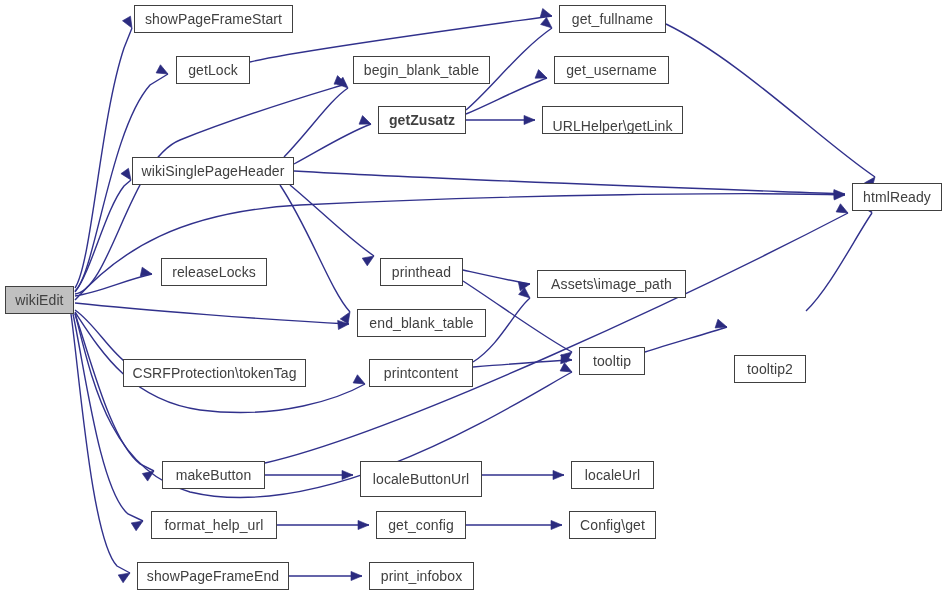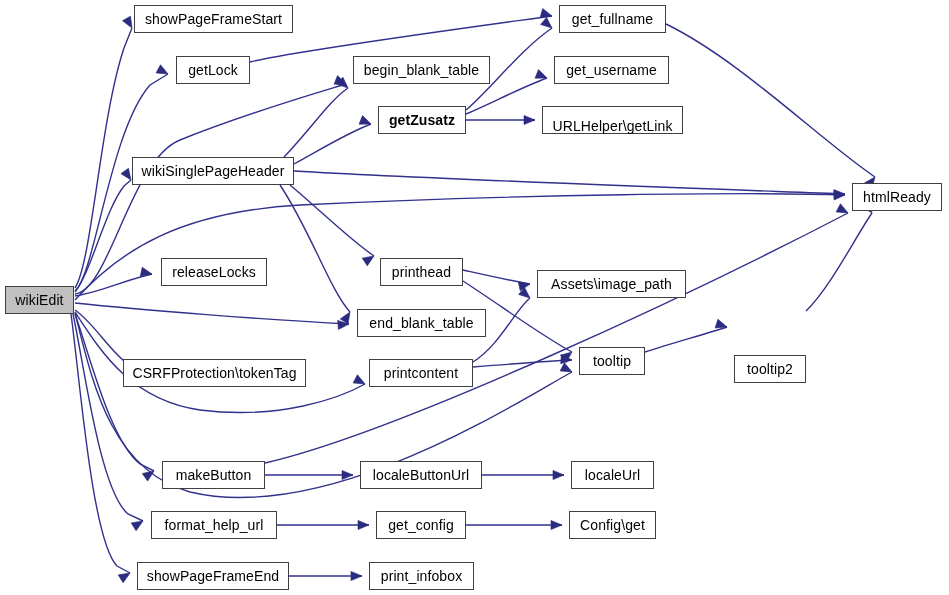--- a/index.html
+++ b/index.html
@@ -30,21 +30,21 @@
   .arrow-head {
     fill: #2b2b7f;
     stroke: #2b2b7f;
     stroke-width: 0.6;
   }
   .node-box {
     position: absolute;
     box-sizing: border-box;
     border: 1.5px solid #404040;
     background: #ffffff;
-    color: #000000;
+    color: #404040;
     display: flex;
     align-items: center;
     justify-content: center;
     font-size: 14px;
     line-height: 1;
     white-space: nowrap;
     letter-spacing: 0.1px;
   }
   .node-box.root-node {
     background: #c0c0c0;
@@ -185,21 +185,21 @@
       </div>
       <div class="node-box" style="left: 369px; top: 359px; width: 104px; height: 28px;">
         <span class="node-label">printcontent</span>
       </div>
       <div class="node-box" style="left: 579px; top: 347px; width: 66px; height: 28px;">
         <span class="node-label">tooltip</span>
       </div>
       <div class="node-box" style="left: 162px; top: 461px; width: 103px; height: 28px;">
         <span class="node-label">makeButton</span>
       </div>
-      <div class="node-box" style="left: 360px; top: 461px; width: 122px; height: 28px;">
+      <div class="node-box" style="left: 360px; top: 461px; width: 122px; height: 36px;">
         <span class="node-label">localeButtonUrl</span>
       </div>
       <div class="node-box" style="left: 571px; top: 461px; width: 83px; height: 28px;">
         <span class="node-label">localeUrl</span>
       </div>
       <div class="node-box" style="left: 151px; top: 511px; width: 126px; height: 28px;">
         <span class="node-label">format_help_url</span>
       </div>
       <div class="node-box" style="left: 376px; top: 511px; width: 90px; height: 28px;">
         <span class="node-label">get_config</span>

